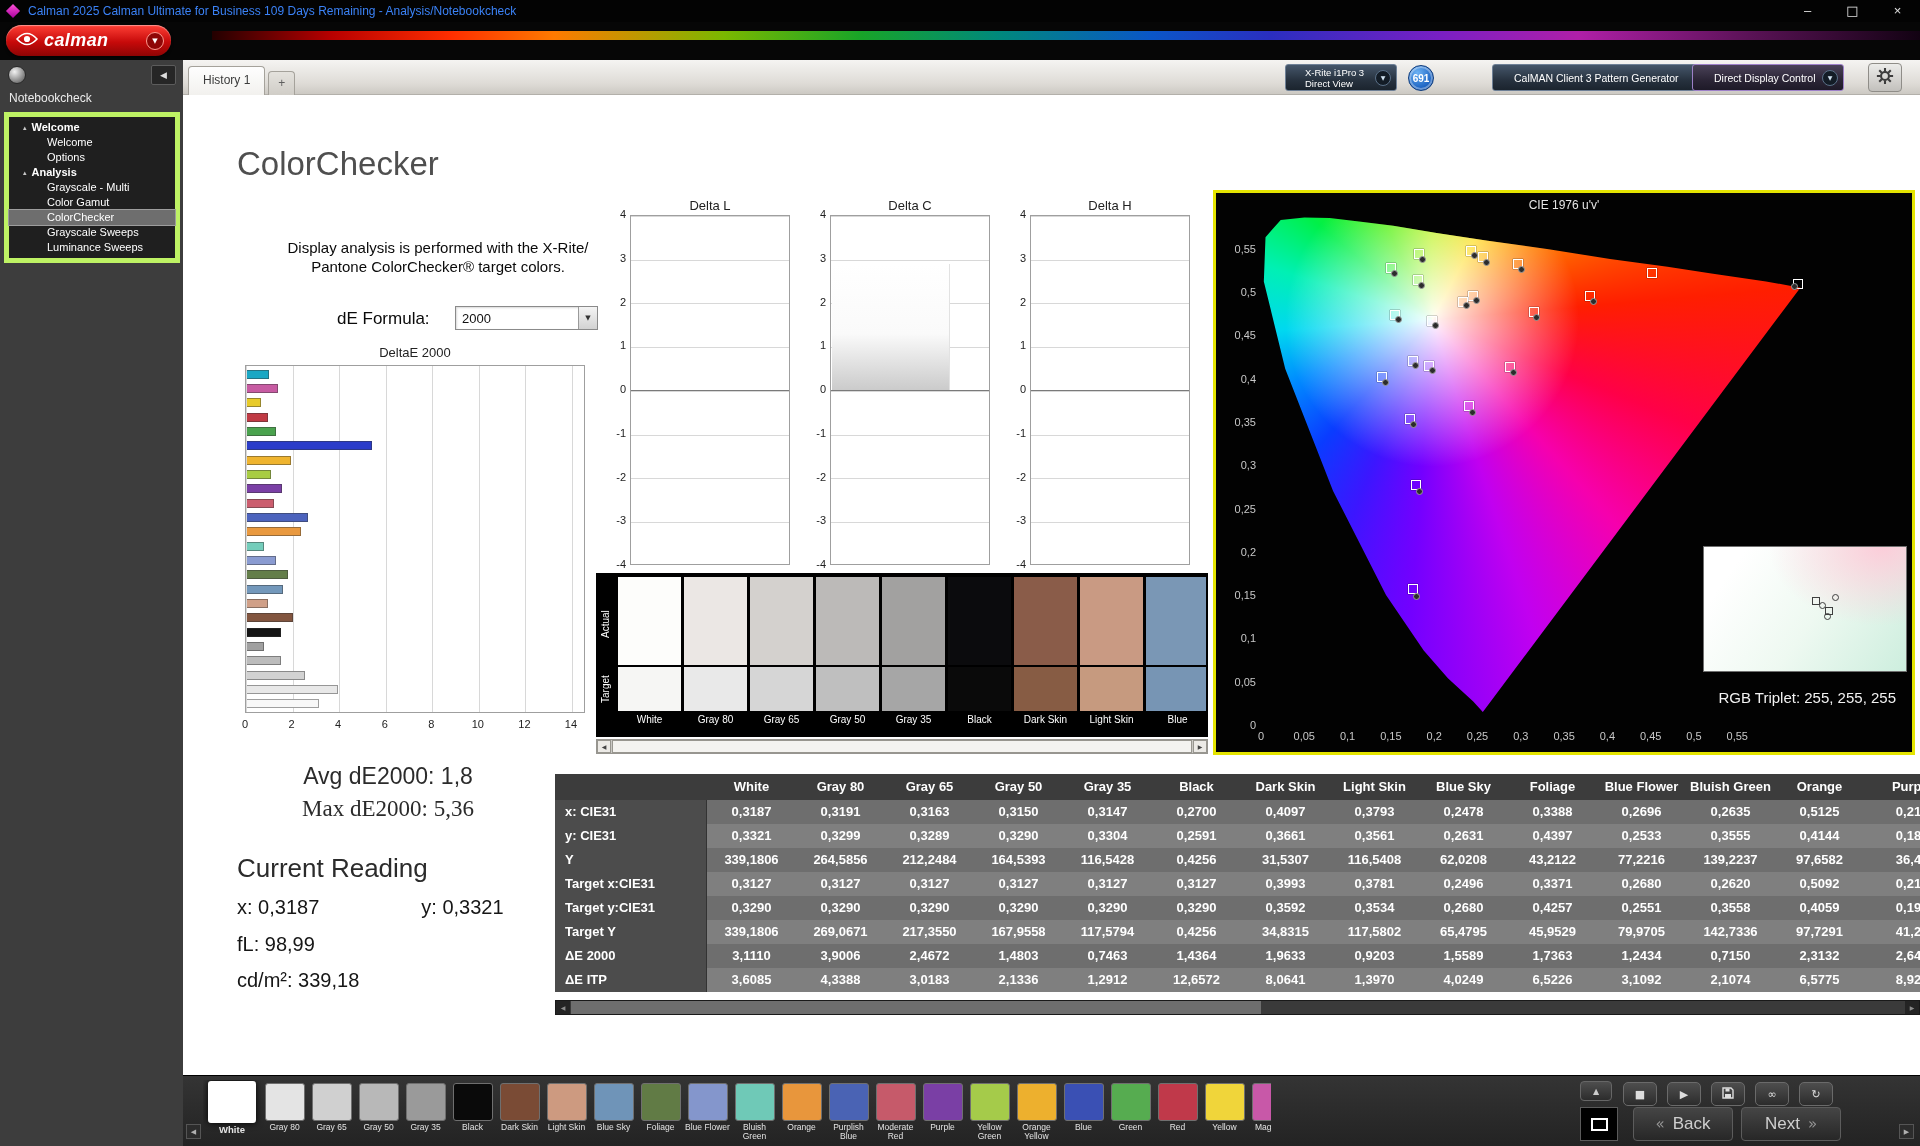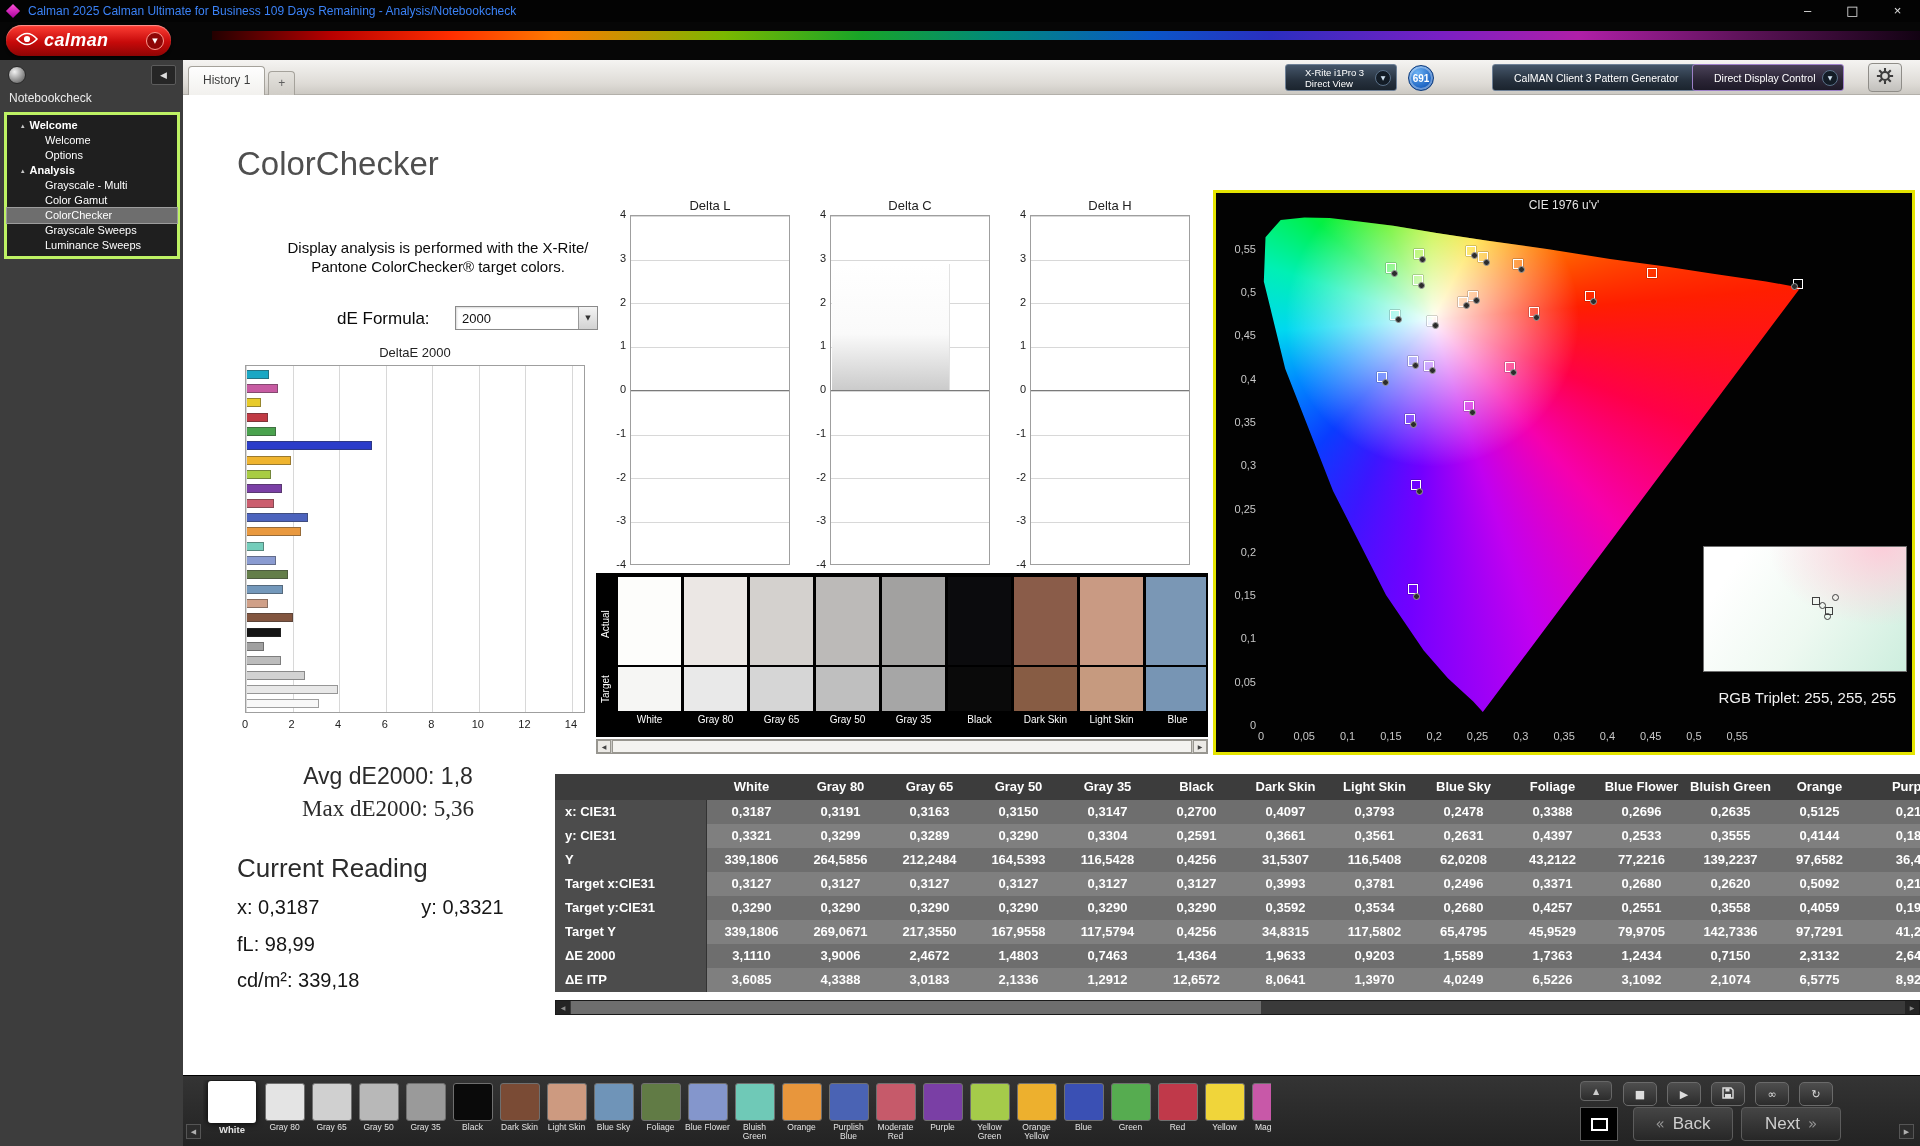--- a/index.html
+++ b/index.html
@@ -18,21 +18,21 @@
 .rainbow{position:absolute;left:212px;top:9px;width:1708px;height:9px;background:linear-gradient(90deg,#230000 0%,#b80000 7%,#ff2e00 14%,#ff7a00 20%,#7ab800 30%,#18a428 38%,#00897c 46%,#0a56c8 55%,#2a2ec0 62%,#7a1fc4 72%,#b01fa8 80%,#5a1256 90%,#120212 100%);}
 .calman-pill{position:absolute;left:6px;top:3px;width:165px;height:31px;border-radius:16px;background:linear-gradient(180deg,#ff4036,#c70a0a 55%,#8e0404);display:flex;align-items:center;padding:0 7px 0 10px;gap:6px;box-shadow:0 1px 3px rgba(0,0,0,.7),inset 0 1px 1px rgba(255,255,255,.45);}
 .calman-text{color:#fff;font-size:18px;font-weight:bold;font-style:italic;letter-spacing:.4px;}
 .calman-drop{margin-left:auto;width:18px;height:18px;border-radius:50%;background:#8f0606;color:#fff;font-size:7px;display:flex;align-items:center;justify-content:center;border:1px solid #ff9a90;}
 
 
 .sidebar{position:absolute;left:0;top:60px;width:183px;height:1086px;background:#3d3d3d;}
 .sphere-btn{position:absolute;left:8px;top:6px;width:18px;height:18px;border-radius:50%;background:radial-gradient(circle at 35% 30%,#f2f2f2,#8d8d8d 60%,#4e4e4e);border:1px solid #2a2a2a;}
 .collapse-btn{position:absolute;left:151px;top:5px;width:25px;height:20px;background:#262626;border:1px solid #5c5c5c;color:#ddd;font-size:9px;text-align:center;line-height:18px;border-radius:2px;}
 .workspace-label{position:absolute;left:9px;top:31px;font-size:12px;color:#ececec;}
-.tree{position:absolute;left:4px;top:52px;width:176px;background:#1f1f1f;border:3px solid #bef264;padding:3px 0;}
+.tree{position:absolute;left:4px;top:52px;width:176px;background:#1f1f1f;border:5px solid #bef264;padding:3px 0;}
 .tree-row{position:relative;height:15px;line-height:15px;font-size:11px;color:#fff;padding-left:38px;white-space:nowrap;}
 .tree-row.group{padding-left:14px;font-weight:bold;}
 .twisty{display:inline-block;margin-right:5px;font-size:7px;color:#c8c8c8;vertical-align:1px;}
 .tree-row.selected{background:#6e6e6e;outline:1px solid #9d9d9d;}
 
 
 .tabbar{position:absolute;left:183px;top:60px;width:1737px;height:35px;background:linear-gradient(180deg,#f5f4f2,#dedbd6 70%,#ccc9c3);border-bottom:1px solid #b3b0aa;}
 .tab-strip{position:absolute;left:5px;top:6px;height:29px;display:flex;gap:3px;align-items:flex-end;}
 .tab{height:29px;padding:0 14px;background:linear-gradient(#fefefe,#f2f1ee);border:1px solid #a5a29b;border-bottom:none;border-radius:4px 4px 0 0;font-size:12px;color:#3c3c3c;line-height:27px;}
 .tab:not(.active){height:24px;line-height:22px;padding:0 9px;color:#5e5e5e;background:linear-gradient(#e4e2dd,#d0cdc7);}

